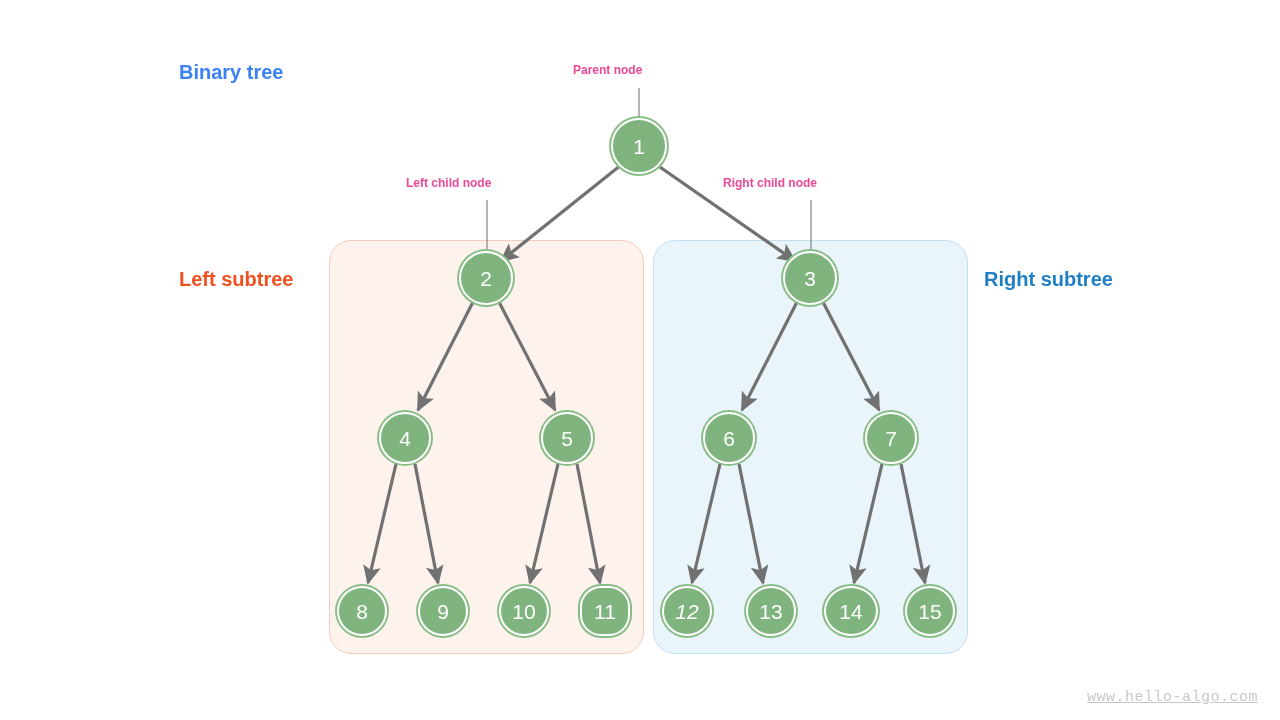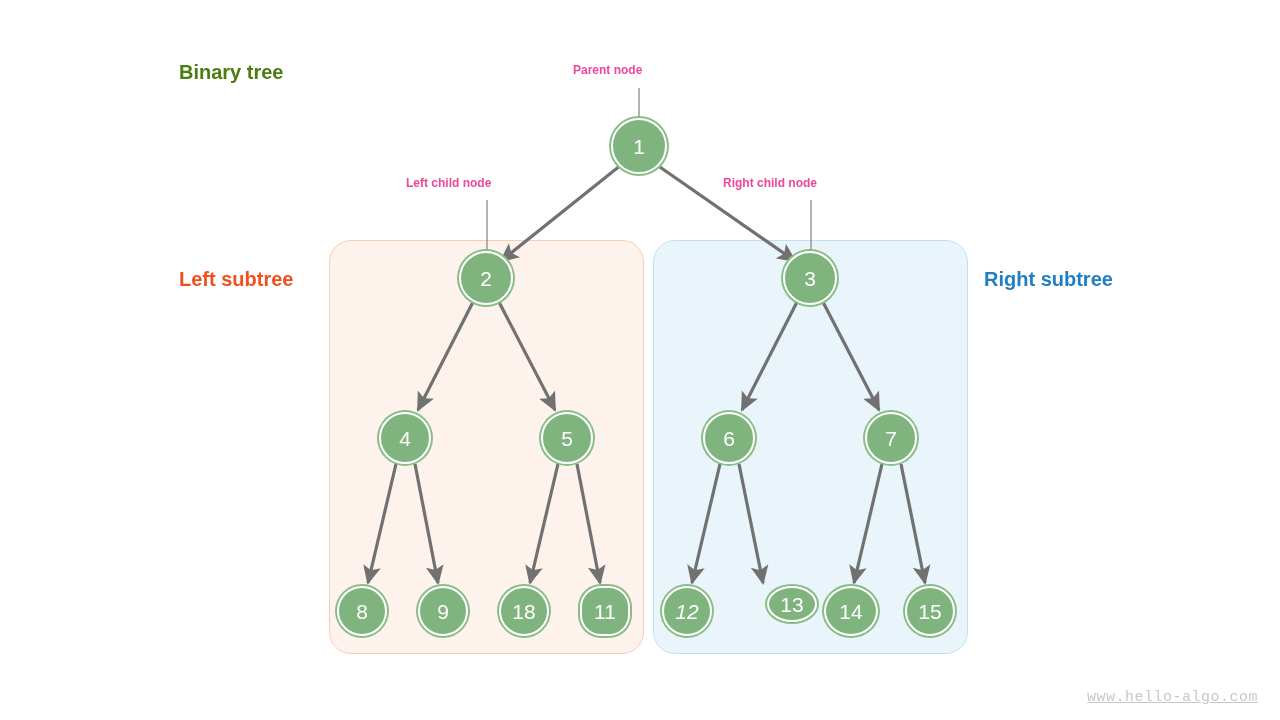--- a/index.html
+++ b/index.html
@@ -57,21 +57,21 @@
   }
   .label {
     position: absolute;
     white-space: nowrap;
     font-family: "Liberation Sans", sans-serif;
     font-weight: bold;
     line-height: 1;
   }
   .label-title {
     font-size: 20px;
-    color: #4d7c0f;
+    color: #3b82f6;
   }
   .label-dark {
     font-size: 12px;
     color: #ec4899;
   }
   .label-left-subtree {
     font-size: 20px;
     color: #f0501e;
   }
   .label-right-subtree {
@@ -143,21 +143,21 @@
 
   <div class="node" style="left:611px; top:118px; width:56px; height:56px;">1</div>
   <div class="node" style="left:459px; top:251px; width:54px; height:54px;">2</div>
   <div class="node" style="left:783px; top:251px; width:54px; height:54px;">3</div>
   <div class="node" style="left:379px; top:412px; width:52px; height:52px;">4</div>
   <div class="node" style="left:541px; top:412px; width:52px; height:52px;">5</div>
   <div class="node" style="left:703px; top:412px; width:52px; height:52px;">6</div>
   <div class="node" style="left:865px; top:412px; width:52px; height:52px;">7</div>
   <div class="node" style="left:337px; top:586px; width:50px; height:50px;">8</div>
   <div class="node" style="left:418px; top:586px; width:50px; height:50px;">9</div>
-  <div class="node" style="left:499px; top:586px; width:50px; height:50px;">18</div>
+  <div class="node" style="left:499px; top:586px; width:50px; height:50px;">10</div>
   <div class="node" style="left:580px; top:586px; width:50px; height:50px;border-radius:21px;">11</div>
   <div class="node" style="left:662px; top:586px; width:50px; height:50px;font-style:italic;">12</div>
-  <div class="node" style="left:767px; top:586px; width:50px; height:36px;">13</div>
+  <div class="node" style="left:746px; top:586px; width:50px; height:50px;">13</div>
   <div class="node" style="left:824px; top:586px; width:54px; height:50px;">14</div>
   <div class="node" style="left:905px; top:586px; width:50px; height:50px;">15</div>
 
   <div class="watermark">www.hello-algo.com</div>
 </div>
 
 </body></html>

